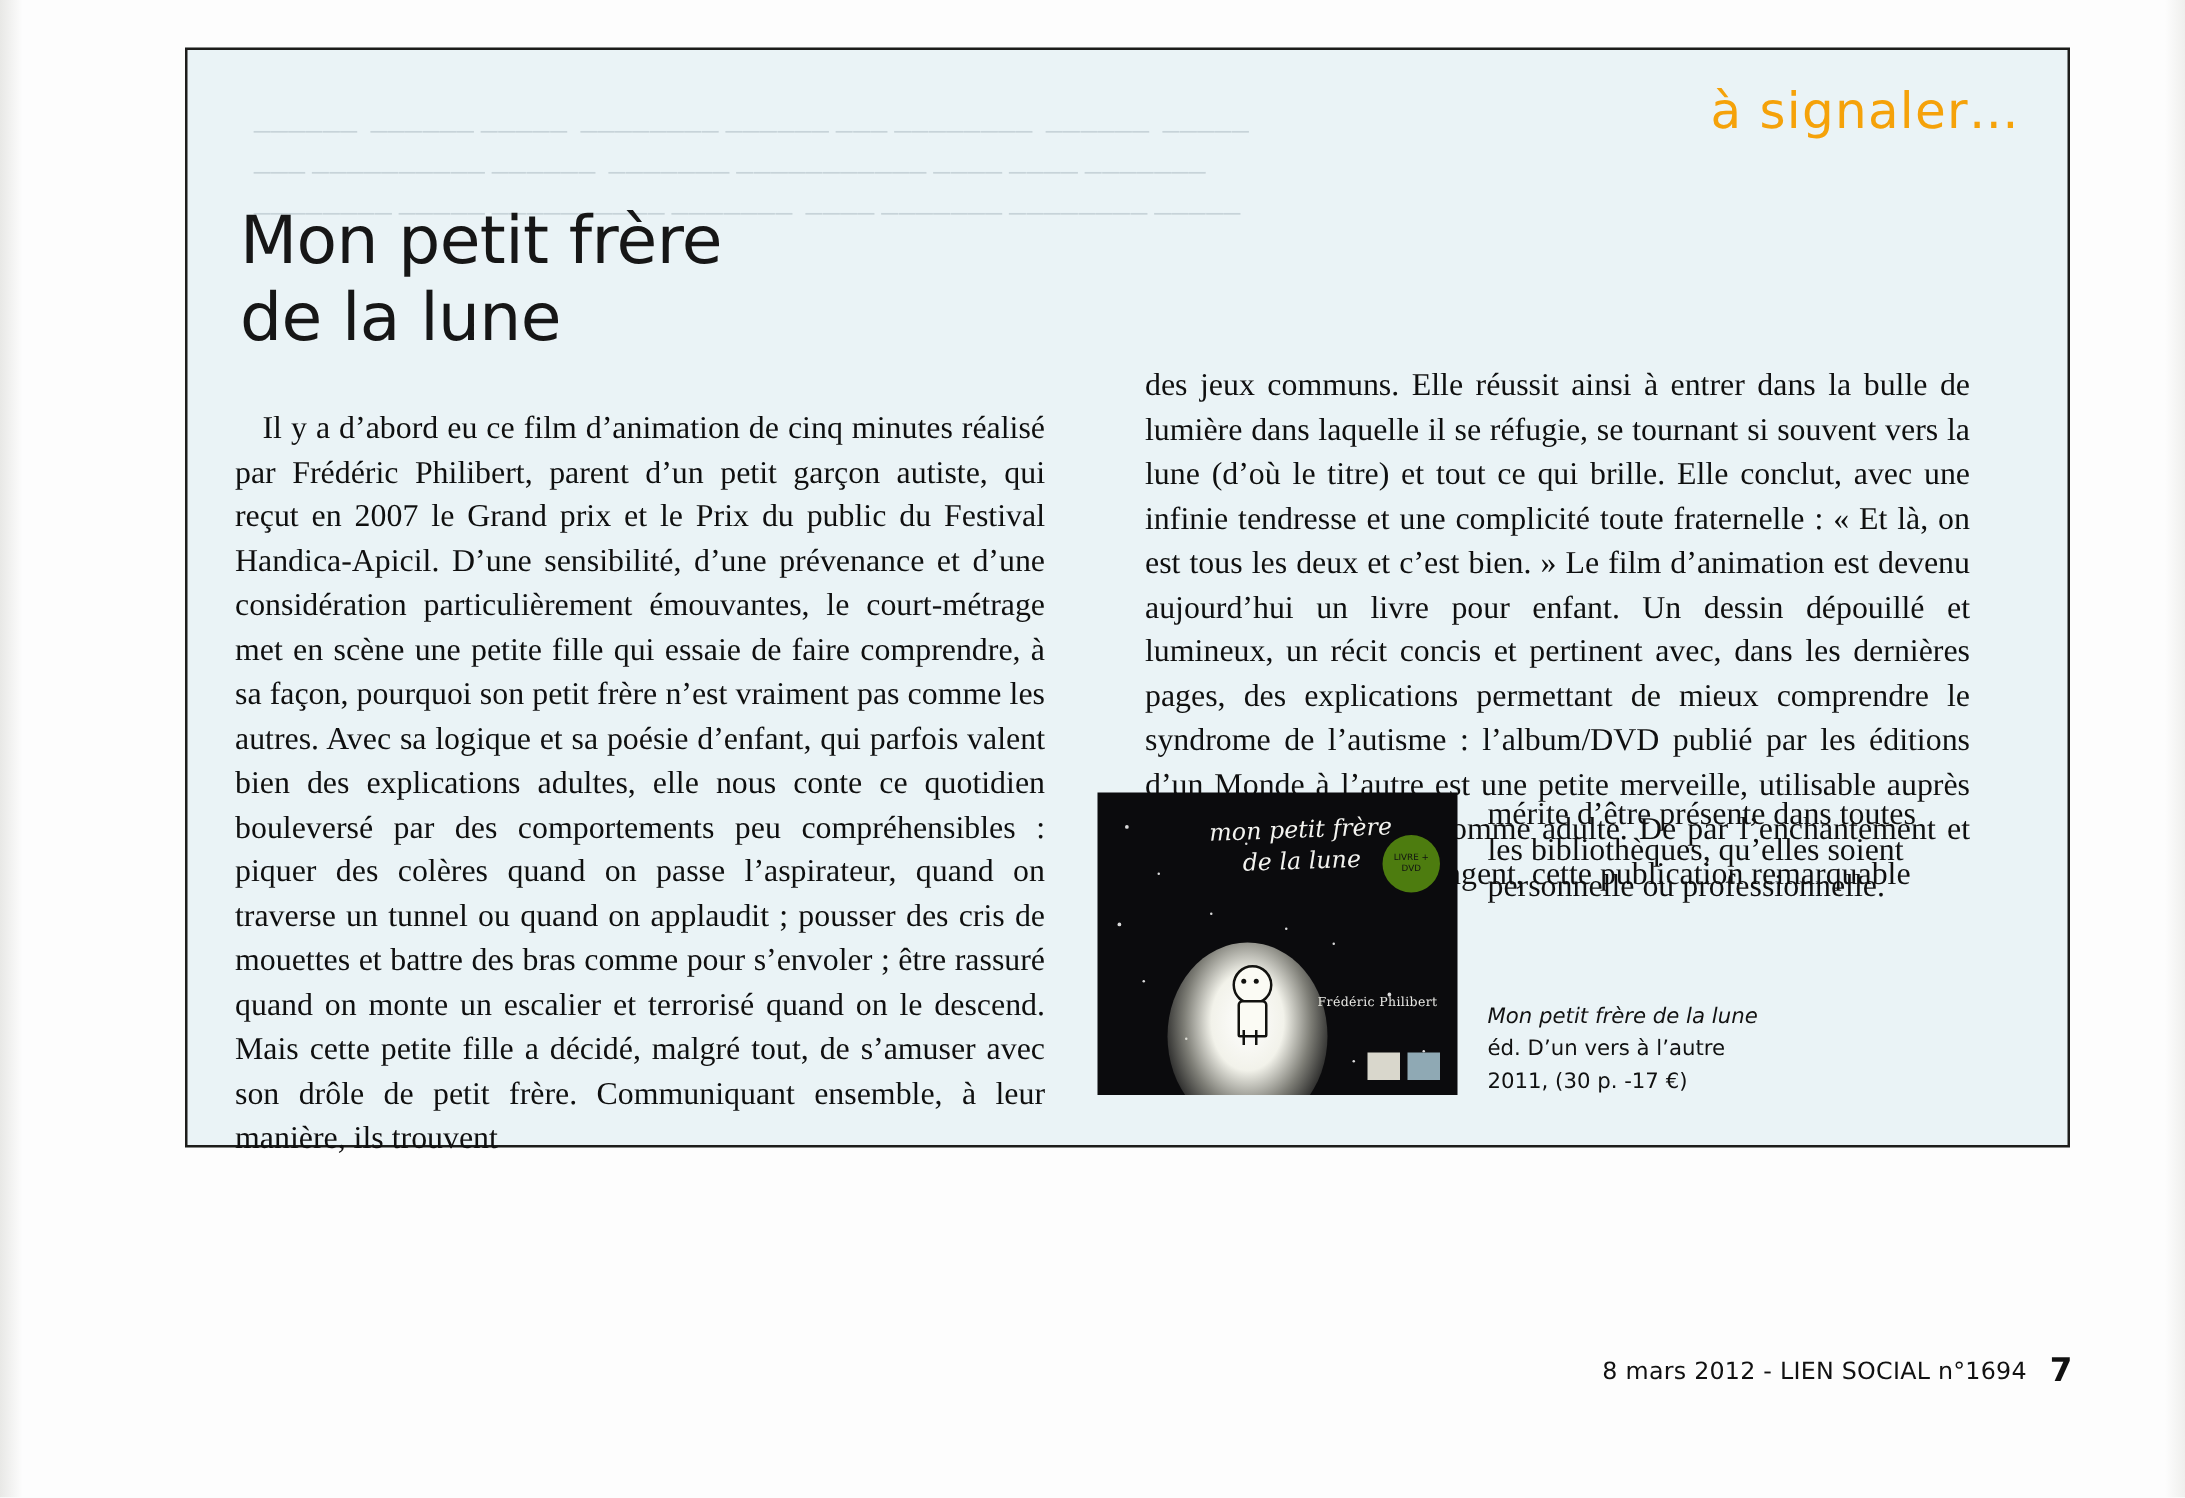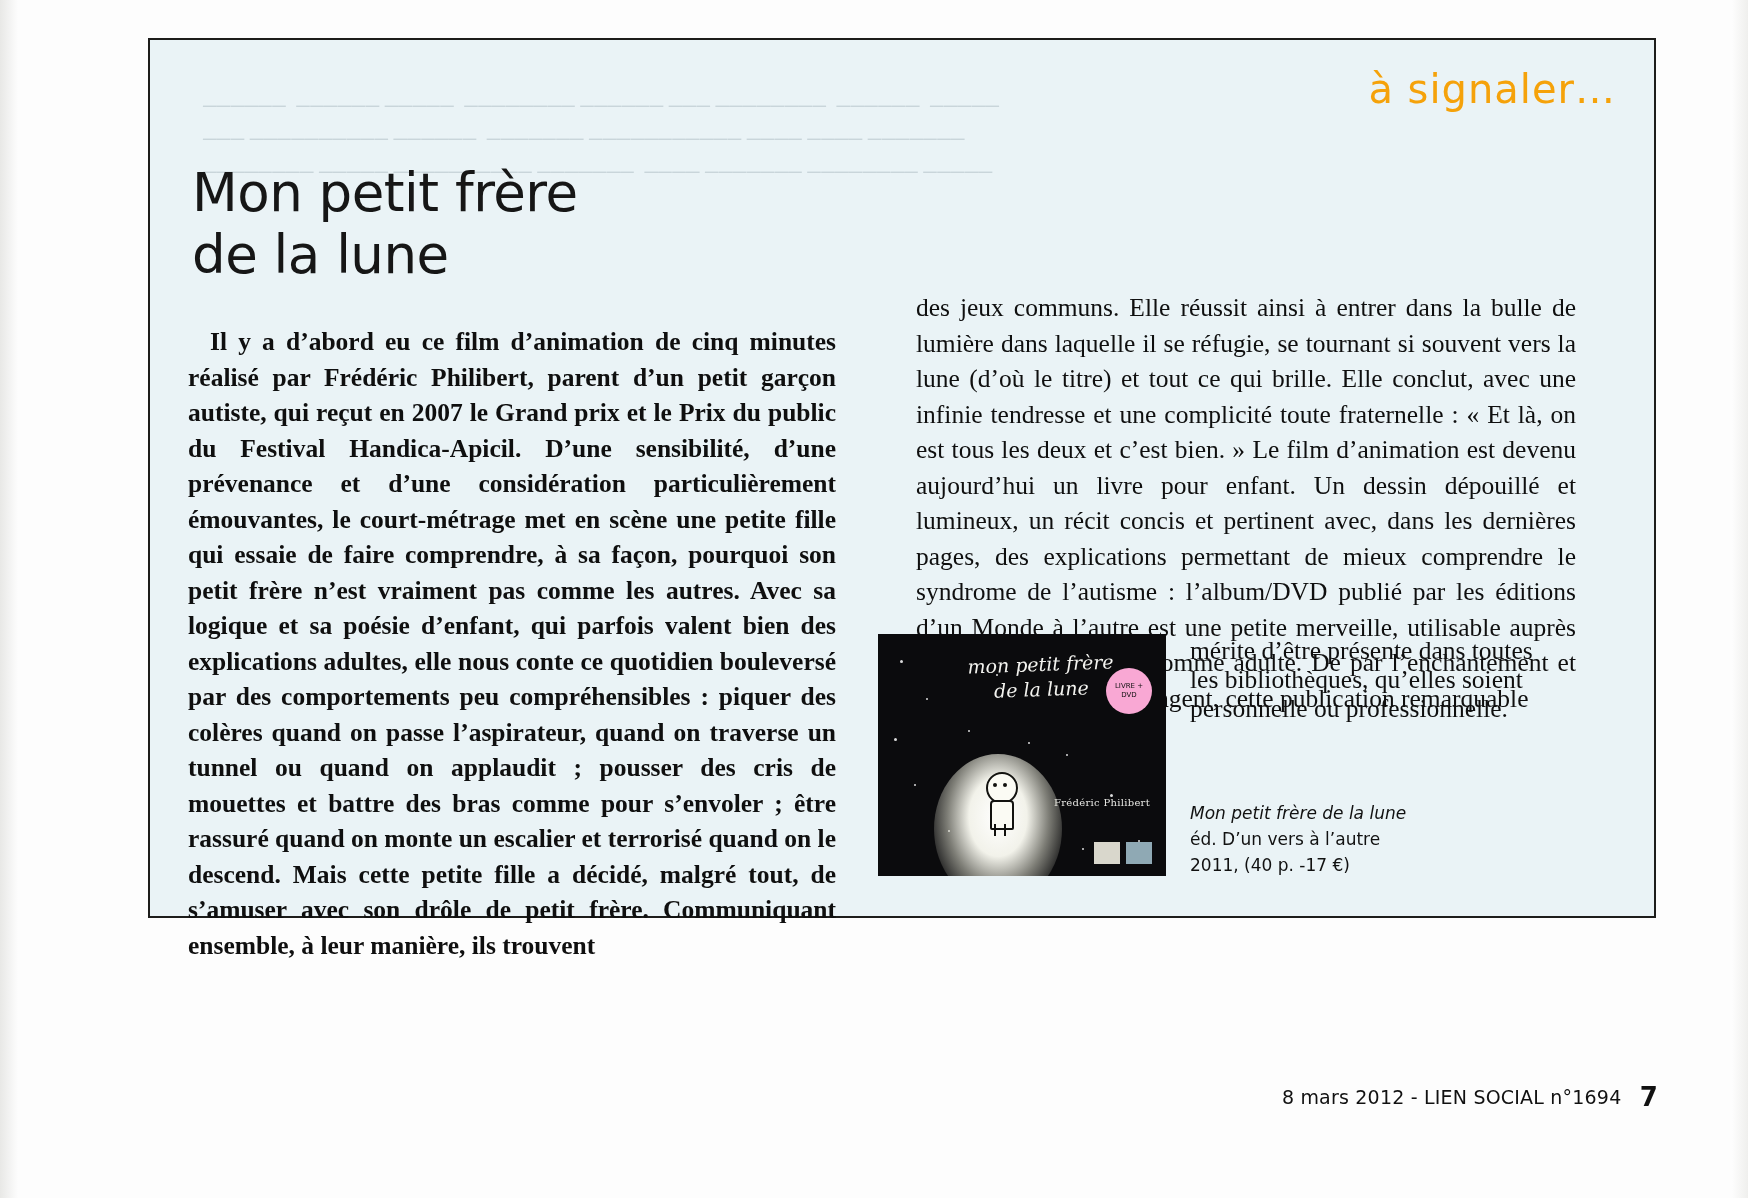--- a/index.html
+++ b/index.html
@@ -100,21 +100,20 @@
     line-height: 35.5px;
     text-align: justify;
     color: #0f0f0f;
     font-family: "Liberation Serif", serif;
   }
   .col p { margin: 0; }
   .col-left {
     left: 0;
     width: 648px;
     top: 34px;
-    font-weight: bold;
   }
   .col-right {
     left: 728px;
     width: 660px;
     top: 0;
   }
   .col-left p { text-indent: 22px; }
 
   
   .cover {
@@ -202,21 +201,21 @@
     background: #12120f;
   }
   .child .leg.l { left: 12px; }
   .child .leg.r { left: 22px; }
   .badge-circle {
     position: absolute;
     right: 14px;
     top: 34px;
     width: 46px; height: 46px;
     border-radius: 50%;
-    background: #f9a8d4;
+    background: #4d7c0f;
     color: #111;
     font-family: "DejaVu Sans", sans-serif;
     font-size: 7px;
     line-height: 9px;
     text-align: center;
     display: flex;
     align-items: center;
     justify-content: center;
     padding: 3px;
     box-sizing: border-box;
@@ -335,21 +334,21 @@
         <i></i>
         <i class="alt"></i>
       </div>
     </div>
 
     <div class="wrap-text">mérite d’être présente dans toutes les bibliothèques, qu’elles soient personnelle ou professionnelle.</div>
 
     <div class="credits">
       <div class="ital">Mon petit frère de la lune</div>
       <div>éd. D’un vers à l’autre</div>
-      <div>2011, (40 p. -17 €)</div>
+      <div>2011, (30 p. -17 €)</div>
     </div>
 
   </div>
 
   <div class="footer">
     <span>8 mars 2012 - LIEN SOCIAL n°1694</span>
     <span class="pg">7</span>
   </div>
 </div>
 

